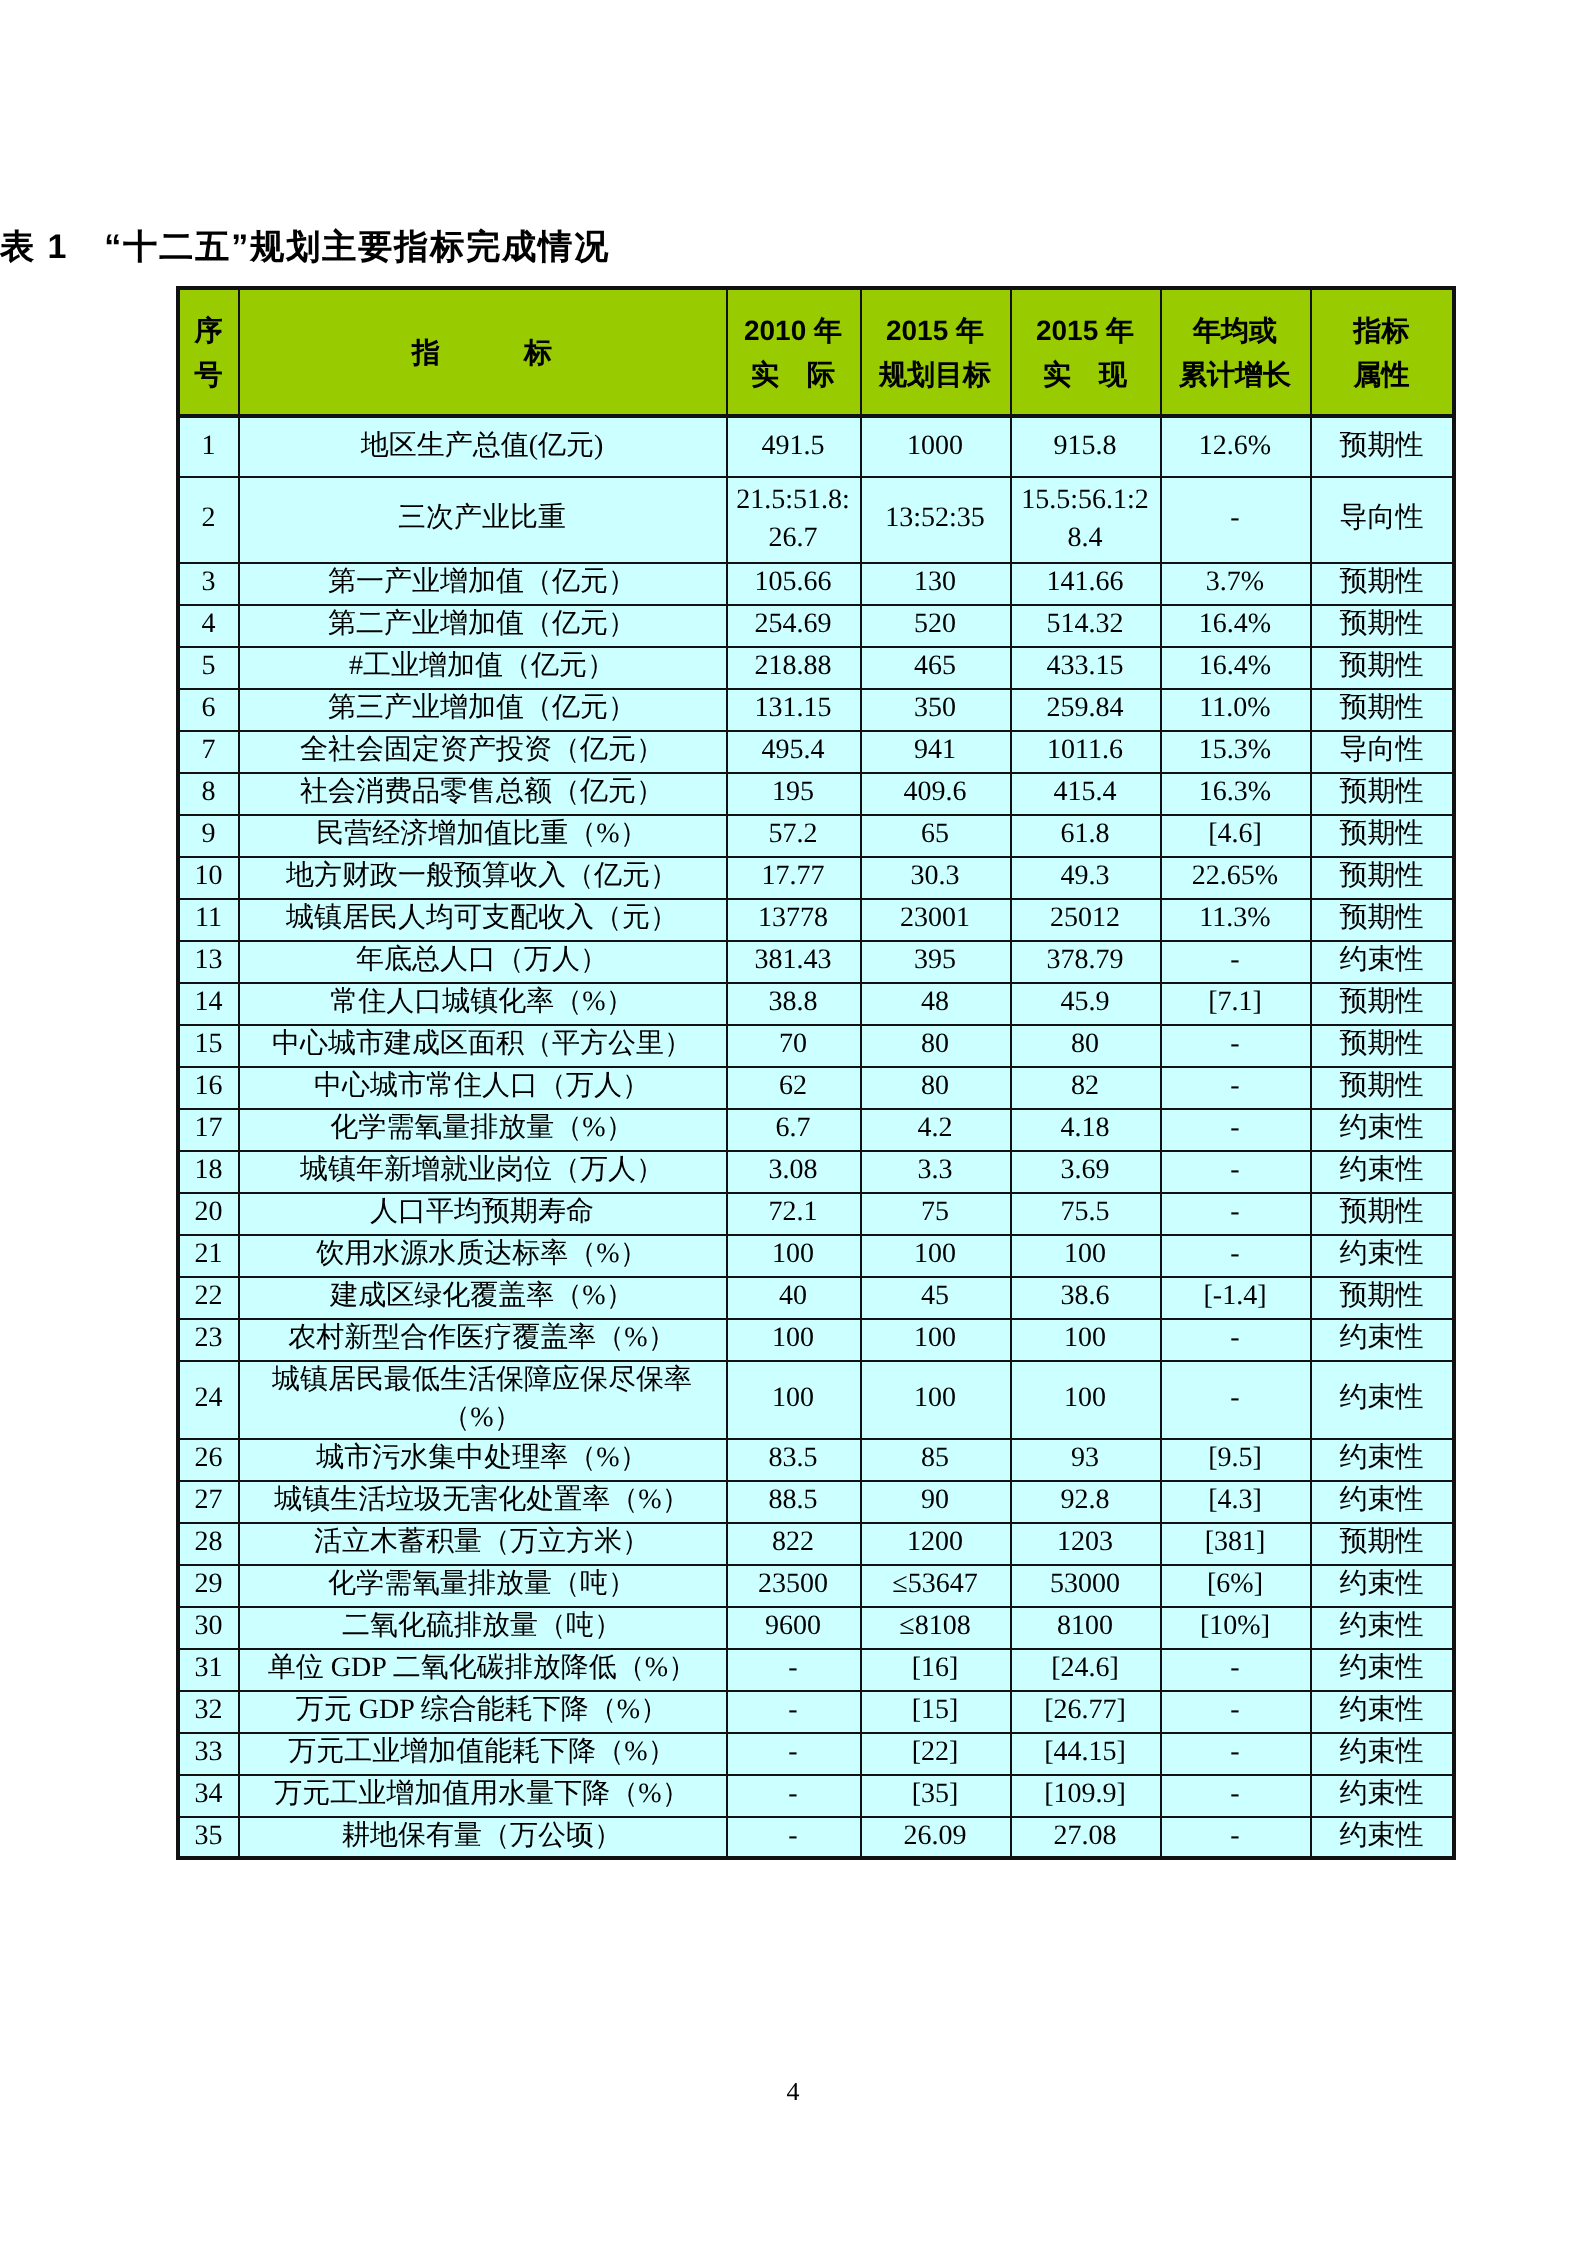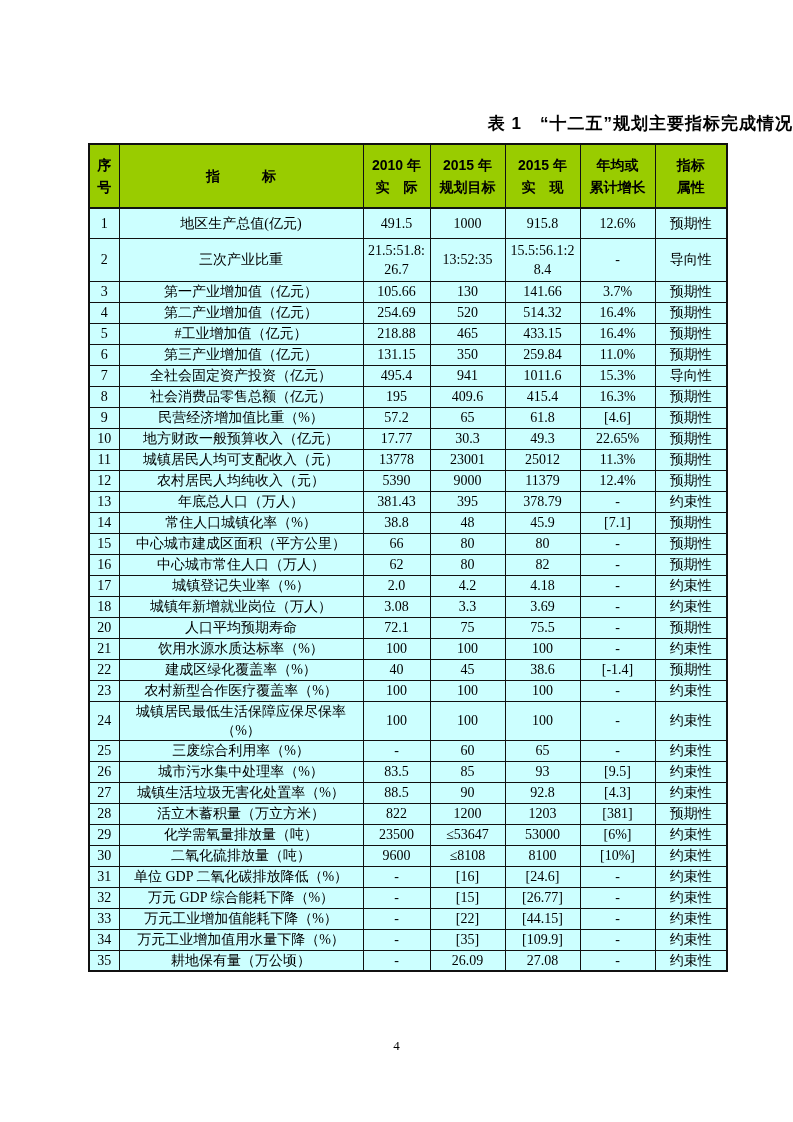--- a/index.html
+++ b/index.html
@@ -15,21 +15,21 @@
     font-family: "Liberation Serif", "DejaVu Serif", serif;
     color: var(--text-color);
     position: relative;
     overflow: hidden;
   }
   .page { position: relative; width: 793px; height: 1122px; }
 
   .title {
     position: absolute;
     top: 112px; left: 0; right: 0;
-    text-align: right;
+    text-align: left;
     font-family: "Liberation Sans", "DejaVu Sans", sans-serif;
     font-weight: bold;
     font-size: 17px;
     letter-spacing: 1px;
   }
 
   table.main-table {
     position: absolute;
     left: 88px; top: 143px;
     width: 620px;
@@ -220,68 +220,59 @@
         <tr>
           <td class="col-no">11</td>
           <td class="col-name">城镇居民人均可支配收入（元）</td>
           <td class="col-v2010">13778</td>
           <td class="col-t2015">23001</td>
           <td class="col-a2015">25012</td>
           <td class="col-growth">11.3%</td>
           <td class="col-attr">预期性</td>
         </tr>
         <tr>
-          <td class="col-no">12</td>
-          <td class="col-name">农村居民人均纯收入（元）</td>
-          <td class="col-v2010">5390</td>
-          <td class="col-t2015">9000</td>
-          <td class="col-a2015">11379</td>
-          <td class="col-growth">12.4%</td>
-          <td class="col-attr">预期性</td>
-        </tr>
-        <tr>
           <td class="col-no">13</td>
           <td class="col-name">年底总人口（万人）</td>
           <td class="col-v2010">381.43</td>
           <td class="col-t2015">395</td>
           <td class="col-a2015">378.79</td>
           <td class="col-growth">-</td>
           <td class="col-attr">约束性</td>
         </tr>
         <tr>
           <td class="col-no">14</td>
           <td class="col-name">常住人口城镇化率（%）</td>
           <td class="col-v2010">38.8</td>
           <td class="col-t2015">48</td>
           <td class="col-a2015">45.9</td>
           <td class="col-growth">[7.1]</td>
           <td class="col-attr">预期性</td>
         </tr>
         <tr>
           <td class="col-no">15</td>
           <td class="col-name">中心城市建成区面积（平方公里）</td>
-          <td class="col-v2010">66</td>
+          <td class="col-v2010">70</td>
           <td class="col-t2015">80</td>
           <td class="col-a2015">80</td>
           <td class="col-growth">-</td>
           <td class="col-attr">预期性</td>
         </tr>
         <tr>
           <td class="col-no">16</td>
           <td class="col-name">中心城市常住人口（万人）</td>
           <td class="col-v2010">62</td>
           <td class="col-t2015">80</td>
           <td class="col-a2015">82</td>
           <td class="col-growth">-</td>
           <td class="col-attr">预期性</td>
         </tr>
         <tr>
           <td class="col-no">17</td>
-          <td class="col-name">城镇登记失业率（%）</td>
-          <td class="col-v2010">2.0</td>
+          <td class="col-name">化学需氧量排放量（%）</td>
+          <td class="col-v2010">6.7</td>
           <td class="col-t2015">4.2</td>
           <td class="col-a2015">4.18</td>
           <td class="col-growth">-</td>
           <td class="col-attr">约束性</td>
         </tr>
         <tr>
           <td class="col-no">18</td>
           <td class="col-name">城镇年新增就业岗位（万人）</td>
           <td class="col-v2010">3.08</td>
           <td class="col-t2015">3.3</td>
@@ -328,29 +319,20 @@
         <tr>
           <td class="col-no">24</td>
           <td class="col-name">城镇居民最低生活保障应保尽保率（%）</td>
           <td class="col-v2010">100</td>
           <td class="col-t2015">100</td>
           <td class="col-a2015">100</td>
           <td class="col-growth">-</td>
           <td class="col-attr">约束性</td>
         </tr>
         <tr>
-          <td class="col-no">25</td>
-          <td class="col-name">三废综合利用率（%）</td>
-          <td class="col-v2010">-</td>
-          <td class="col-t2015">60</td>
-          <td class="col-a2015">65</td>
-          <td class="col-growth">-</td>
-          <td class="col-attr">约束性</td>
-        </tr>
-        <tr>
           <td class="col-no">26</td>
           <td class="col-name">城市污水集中处理率（%）</td>
           <td class="col-v2010">83.5</td>
           <td class="col-t2015">85</td>
           <td class="col-a2015">93</td>
           <td class="col-growth">[9.5]</td>
           <td class="col-attr">约束性</td>
         </tr>
         <tr>
           <td class="col-no">27</td>

